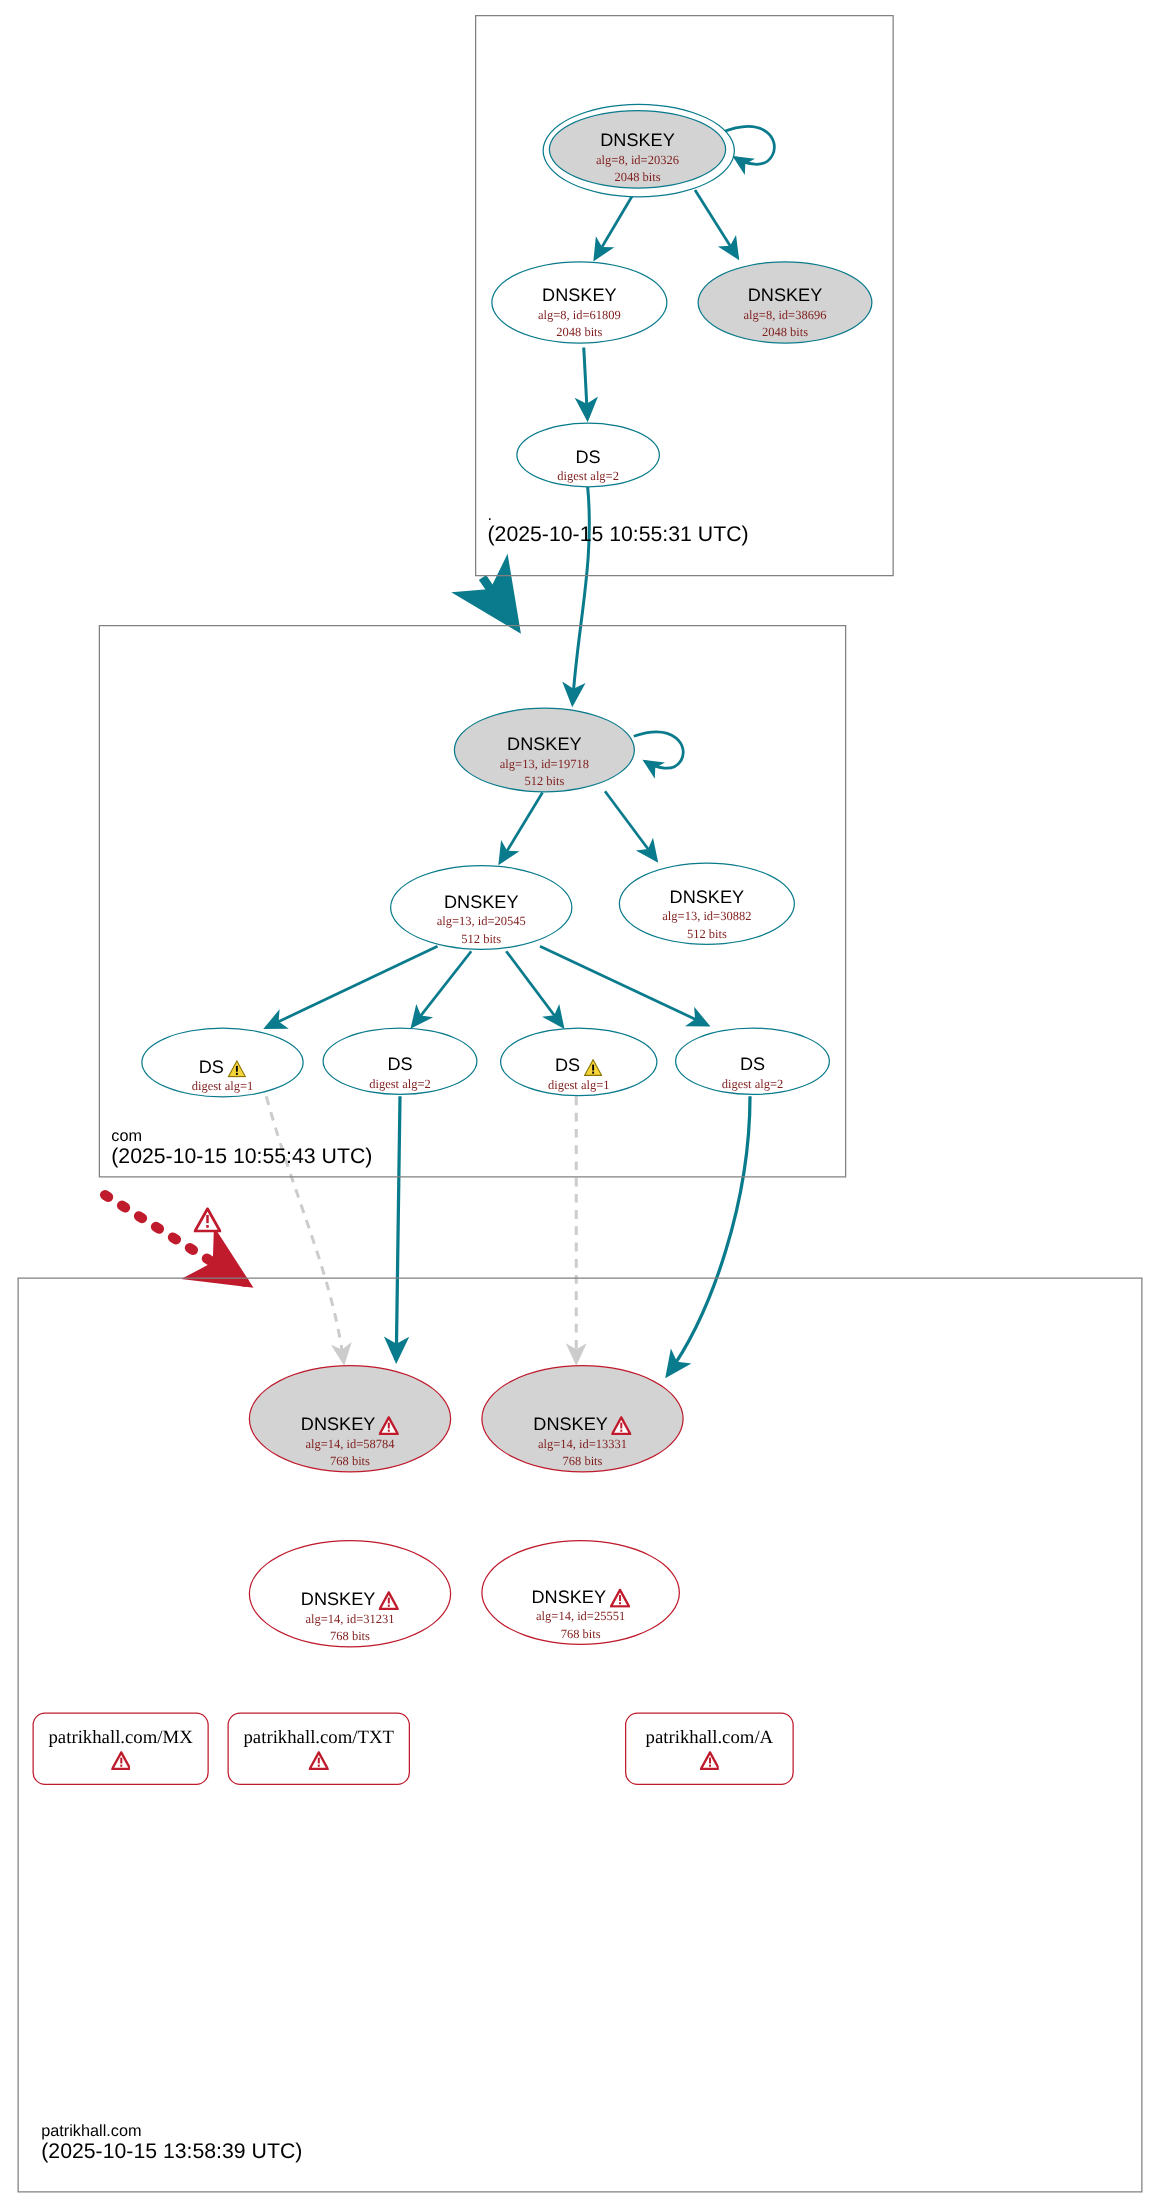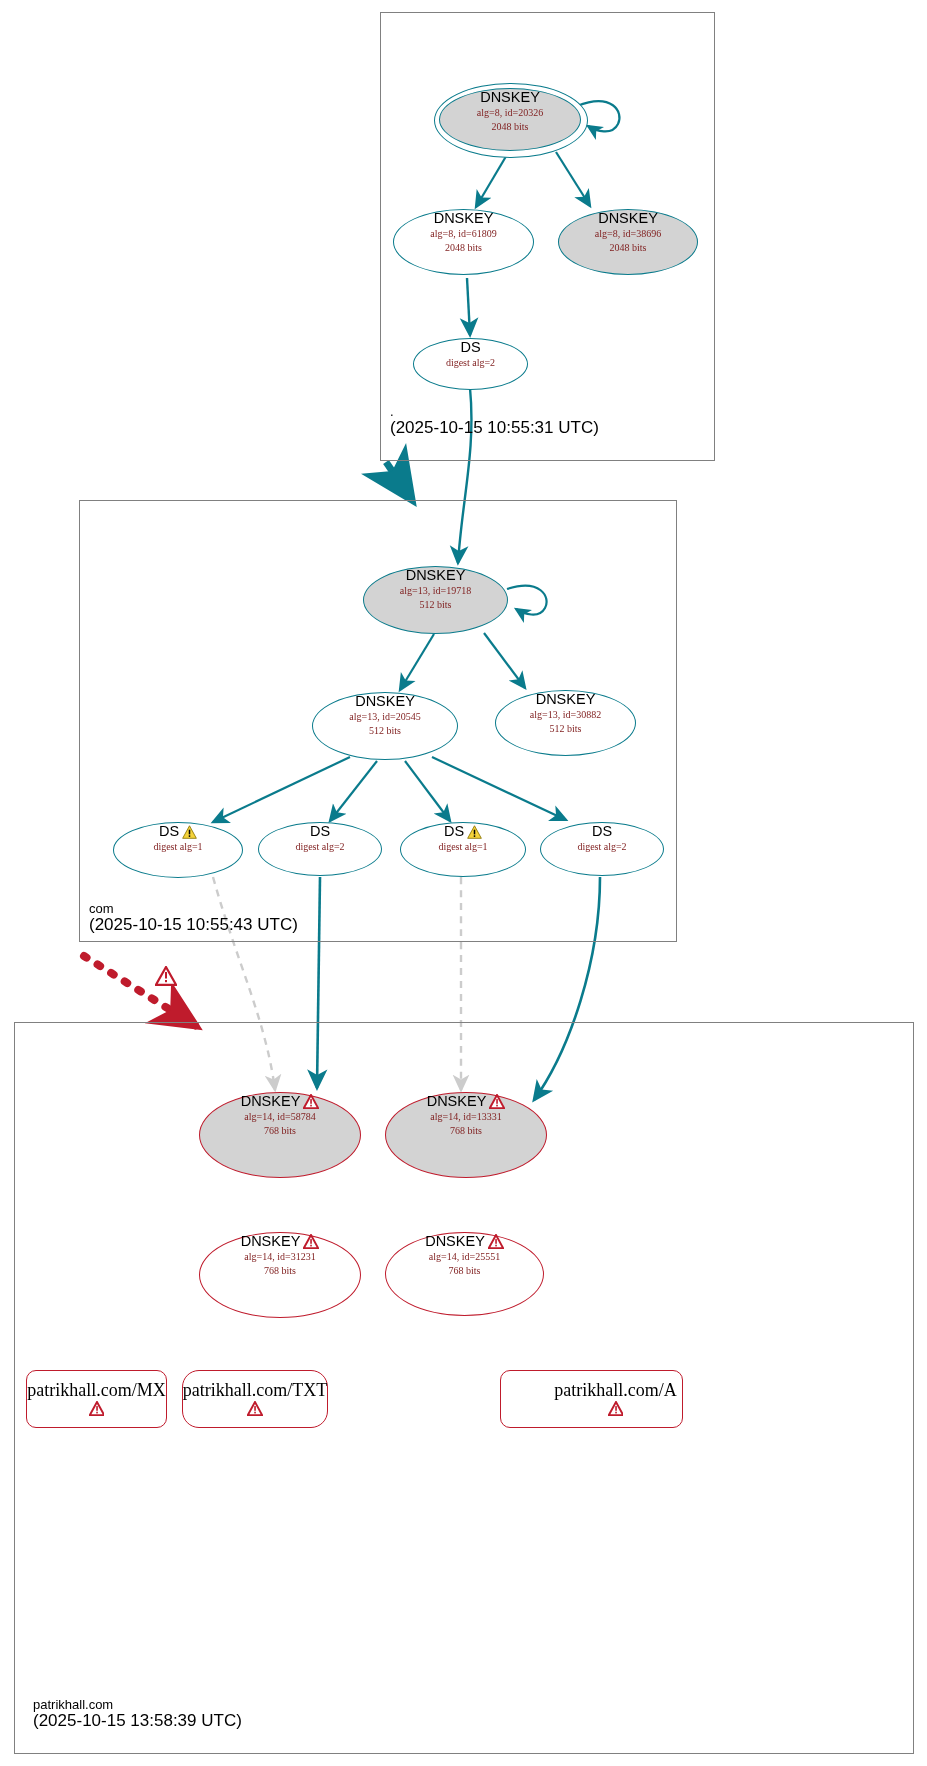--- a/index.html
+++ b/index.html
@@ -8,40 +8,40 @@
   #stage{position:absolute;left:0;top:0;width:927px;height:1766px;}
   svg#g{position:absolute;left:0;top:0;width:927px;height:1766px;}
 
   .zonebox{position:absolute;border:1px solid #808080;background:transparent;}
 
   .zonelabel{position:absolute;color:#000;}
   .zonelabel .zn{font-family:"Liberation Sans",sans-serif;font-size:13px;line-height:16px;}
   .zonelabel .zt{font-family:"Liberation Sans",sans-serif;font-size:17px;line-height:15px;}
 
   .node{position:absolute;display:flex;flex-direction:column;
-        align-items:center;justify-content:flex-start;text-align:center;
+        align-items:center;justify-content:flex-end;text-align:center;
         box-sizing:border-box;}
   .ell{border-radius:50%;}
   .t1{font-family:"Liberation Sans",sans-serif;font-size:14.5px;color:#000;
       line-height:17px;white-space:nowrap;display:flex;align-items:center;gap:3px;}
   .t2{font-family:Liberation Serif, serif;font-size:10px;color:#7f1d1d;
       line-height:14px;white-space:nowrap;}
 
   .secure{border:1.6px solid #0a7b8c;background:#ffffff;}
   .secure-f{border:1.6px solid #0a7b8c;background:#d3d3d3;}
   .bogus{border:1.8px solid #bf1b2c;background:#d3d3d3;}
   .bogus-e{border:1.8px solid #bf1b2c;background:#ffffff;}
 
   .ksk-outer{position:absolute;border:1.6px solid #0a7b8c;border-radius:50%;
              background:#ffffff;}
 
   .rrset{position:absolute;border:1.8px solid #bf1b2c;border-radius:10px;
          background:#ffffff;display:flex;flex-direction:column;
          align-items:center;justify-content:center;}
-  .rrset .rl{font-family:"Liberation Serif",serif;font-size:18px;color:#000;
+  .rrset .rl{font-family:"Liberation Serif",serif;font-size:15px;color:#000;
              line-height:16px;white-space:nowrap;}
 
   .warn{display:inline-block;width:15px;height:14px;vertical-align:-2px;}
   .warn svg{display:block;}
   .err{display:inline-block;width:16px;height:15px;vertical-align:-2px;}
   .err svg{display:block;}
   .warnfloat{position:absolute;width:22px;height:20px;}
 </style>
 </head>
 <body>
@@ -307,33 +307,33 @@
     <div class="rl">patrikhall.com/MX</div>
     <span class="err" style="margin-top:3px;">
       <svg viewBox="0 0 17 16">
           <path d="M8.5 1 L16.2 15.1 L0.8 15.1 Z" fill="#ffffff" stroke="#bf1b2c" stroke-width="2"></path>
           <rect x="7.7" y="5.4" width="1.7" height="5" fill="#bf1b2c"></rect>
           <rect x="7.7" y="11.4" width="1.7" height="1.8" fill="#bf1b2c"></rect>
         </svg>
     </span>
   </div>
 
-  <div class="rrset" style="left:182px;top:1370px;width:144px;height:56px;border-radius:17px;">
+  <div class="rrset" style="left:182px;top:1370px;width:144px;height:56px;">
     <div class="rl">patrikhall.com/TXT</div>
     <span class="err" style="margin-top:3px;">
       <svg viewBox="0 0 17 16">
           <path d="M8.5 1 L16.2 15.1 L0.8 15.1 Z" fill="#ffffff" stroke="#bf1b2c" stroke-width="2"></path>
           <rect x="7.7" y="5.4" width="1.7" height="5" fill="#bf1b2c"></rect>
           <rect x="7.7" y="11.4" width="1.7" height="1.8" fill="#bf1b2c"></rect>
         </svg>
     </span>
   </div>
 
 
-  <div class="rrset" style="left:500px;top:1370px;width:133px;height:56px;padding-left:48px;">
+  <div class="rrset" style="left:500px;top:1370px;width:133px;height:56px;">
     <div class="rl">patrikhall.com/A</div>
     <span class="err" style="margin-top:3px;">
       <svg viewBox="0 0 17 16">
           <path d="M8.5 1 L16.2 15.1 L0.8 15.1 Z" fill="#ffffff" stroke="#bf1b2c" stroke-width="2"></path>
           <rect x="7.7" y="5.4" width="1.7" height="5" fill="#bf1b2c"></rect>
           <rect x="7.7" y="11.4" width="1.7" height="1.8" fill="#bf1b2c"></rect>
         </svg>
     </span>
   </div>
 

